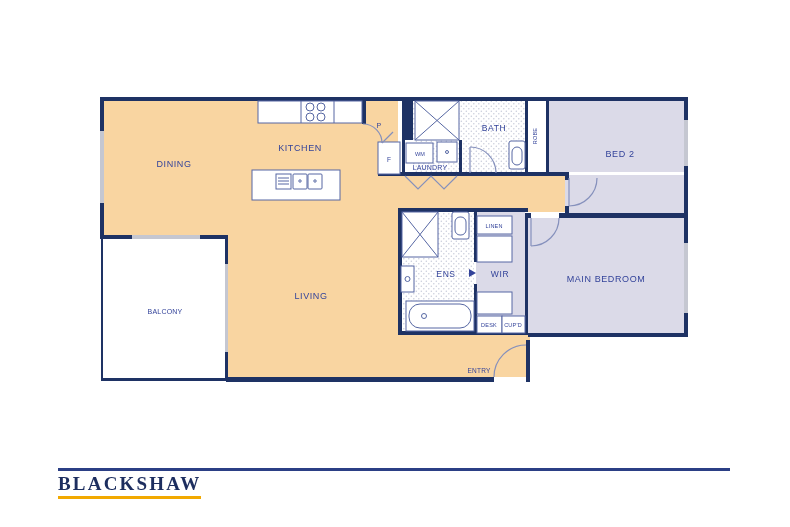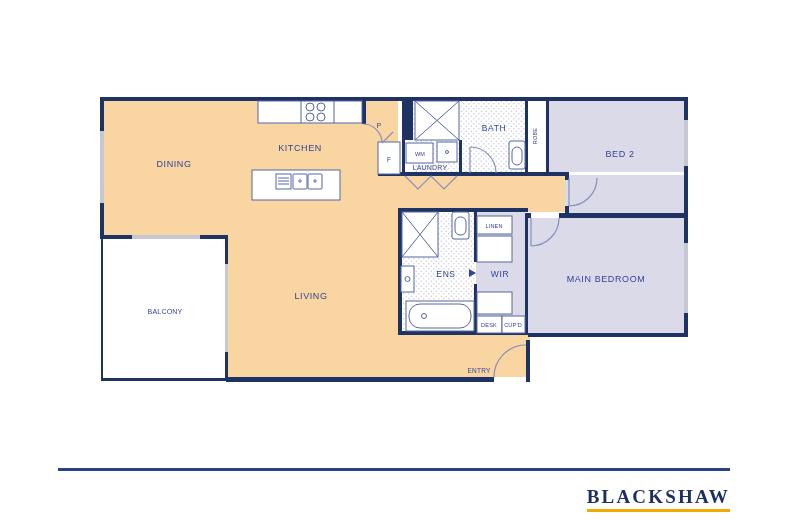--- a/index.html
+++ b/index.html
@@ -14,21 +14,21 @@
   .win{fill:var(--window-gray);}
   .fix{fill:#ffffff;stroke:var(--fixture-stroke);stroke-width:1;}
   .fixline{stroke:var(--fixture-stroke);stroke-width:1;fill:none;}
   .door{stroke:var(--door-stroke);stroke-width:1.2;fill:none;}
   .lbl{fill:var(--label-navy);font-family:"Liberation Sans",sans-serif;
        text-anchor:middle;letter-spacing:0.6px;}
   .lbl-s{letter-spacing:0.2px;}
   .rule{position:absolute;left:58px;top:468px;width:672px;height:3px;background:var(--footer-navy);}
   .address{position:absolute;left:62px;top:486px;font-size:17px;color:var(--footer-navy);
            letter-spacing:0.3px;}
-  .brand-wrap{position:absolute;left:58px;top:486px;width:672px;text-align:right;}
+  .brand-wrap{position:absolute;left:58px;top:473px;width:672px;text-align:left;}
   .brand{display:inline-block;font-family:"Liberation Serif",serif;font-weight:bold;
          font-size:19px;letter-spacing:2.2px;color:var(--brand-navy);
          border-bottom:3px solid var(--brand-gold);padding-bottom:1px;}
 </style>
 </head>
 <body>
 
 <div id="page">
 
 <svg width="790" height="460" viewBox="0 0 790 460">

